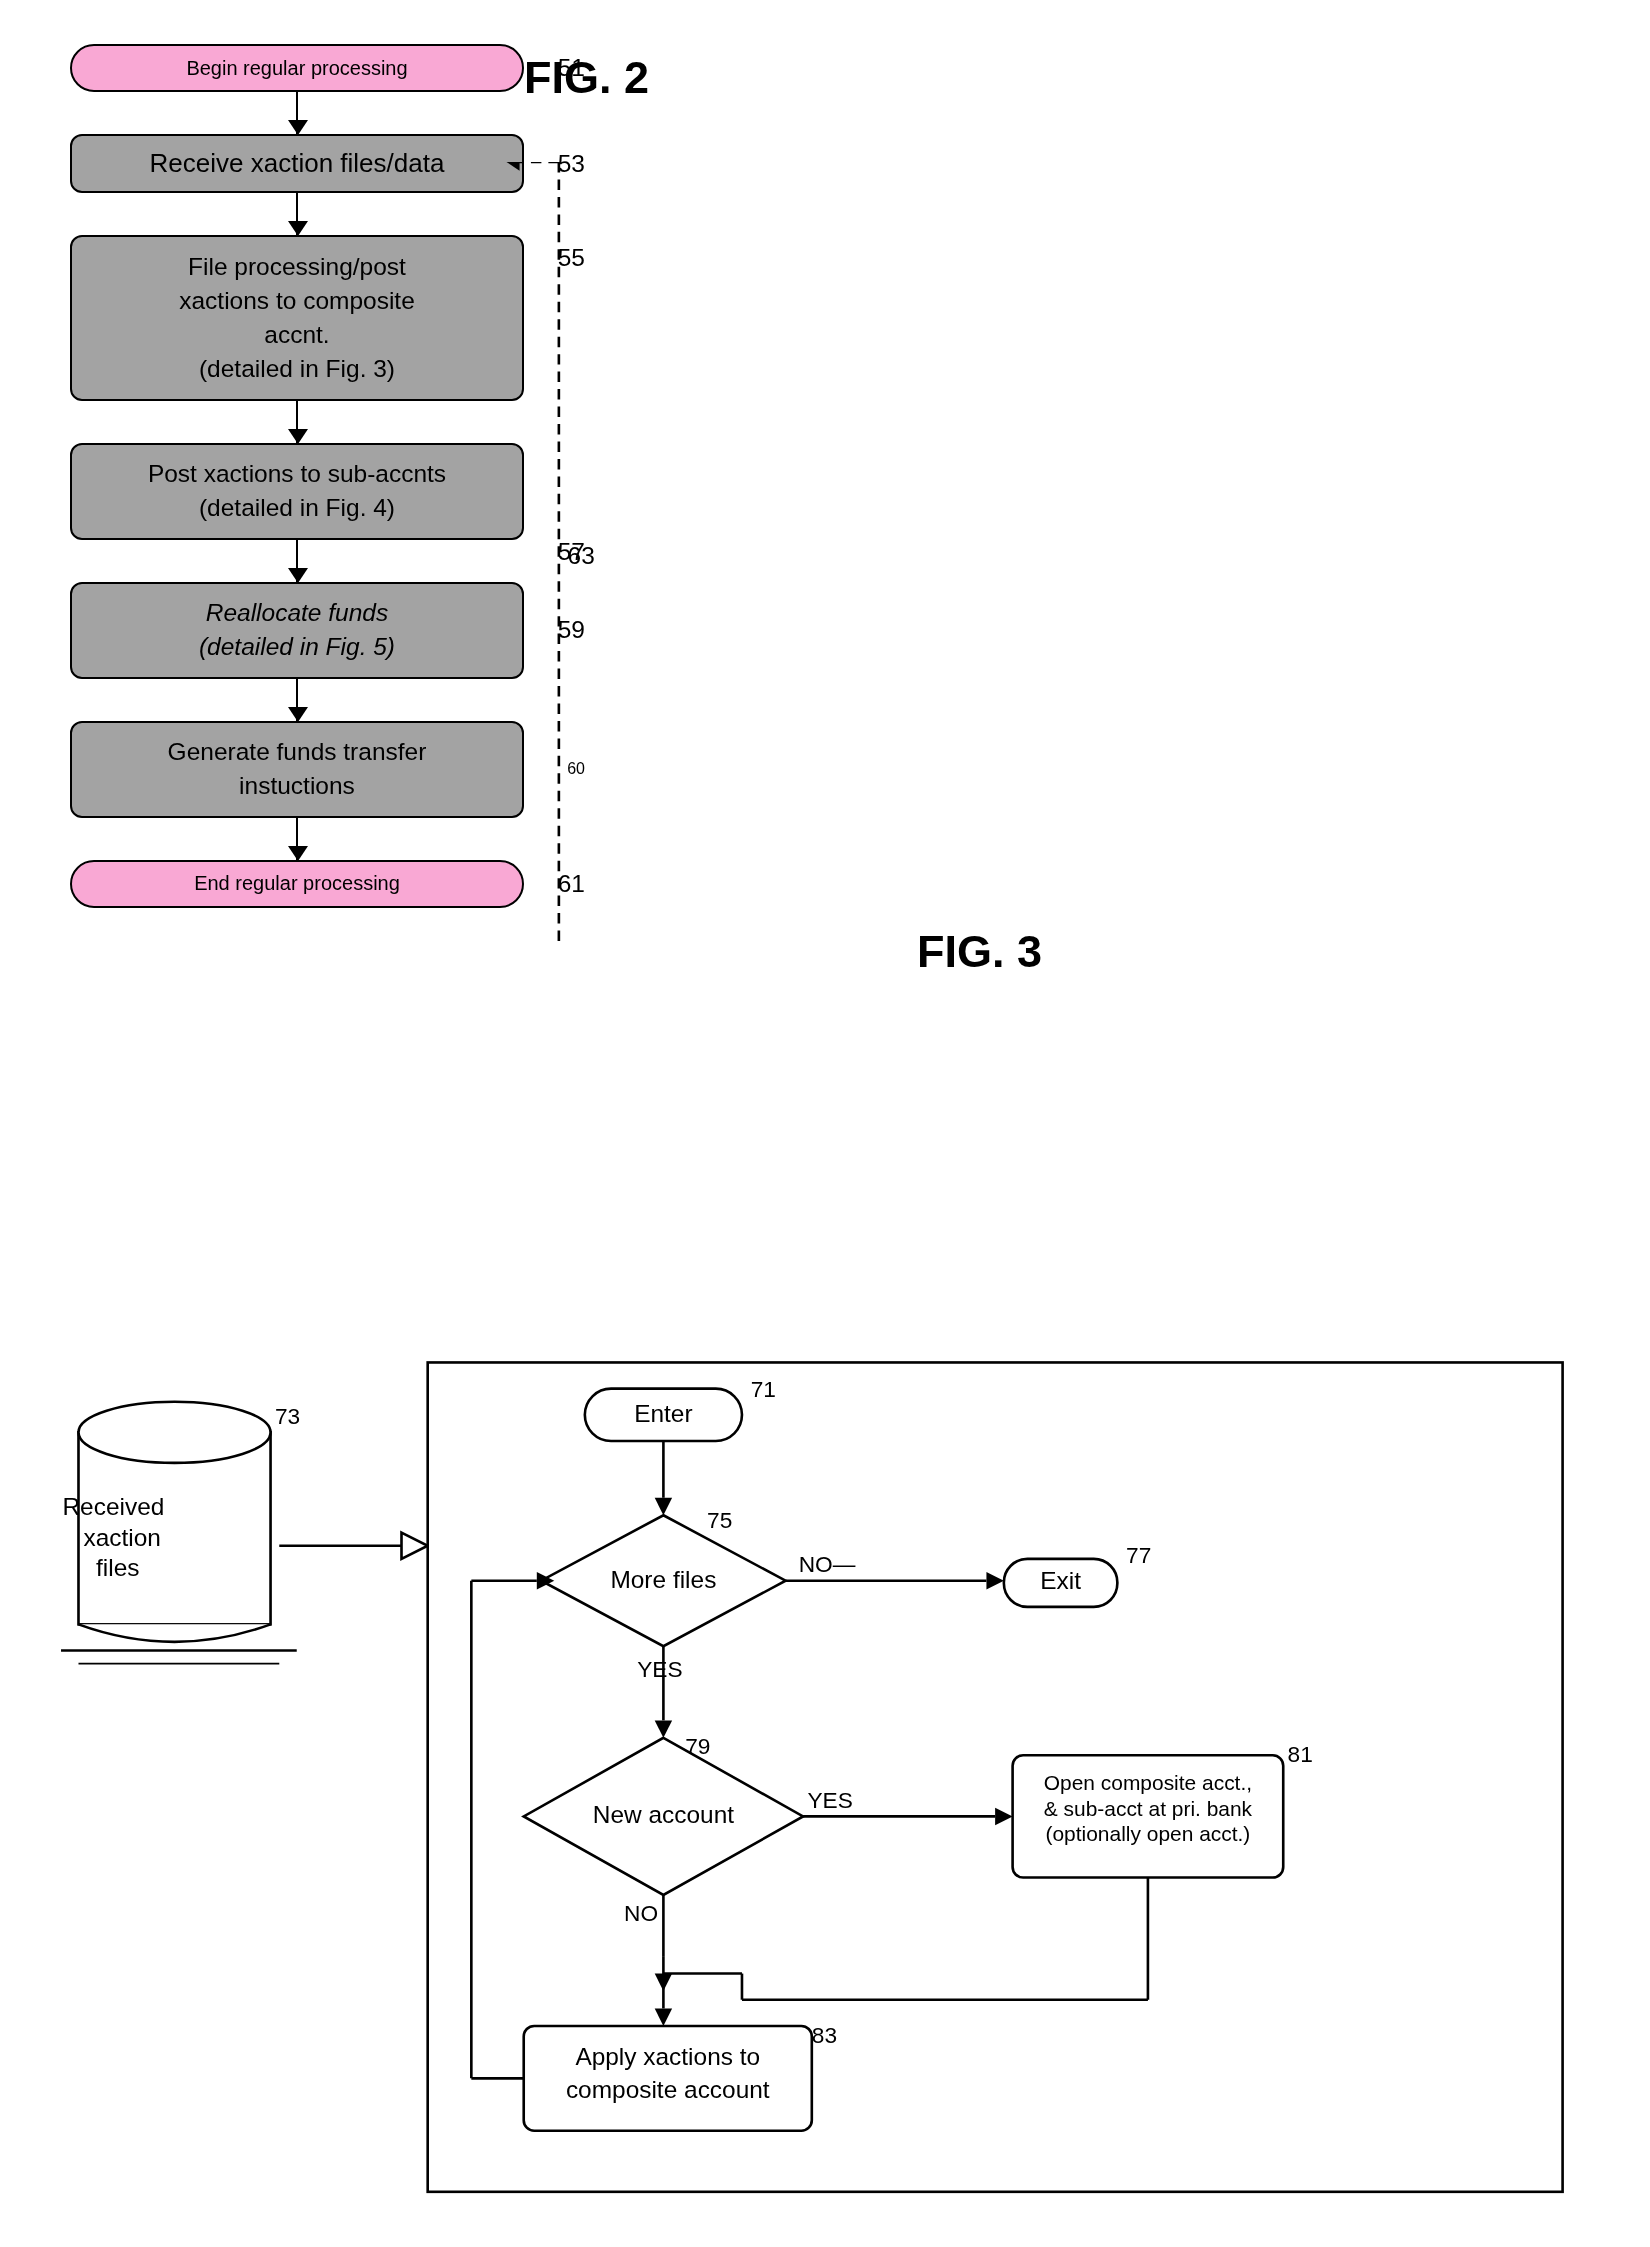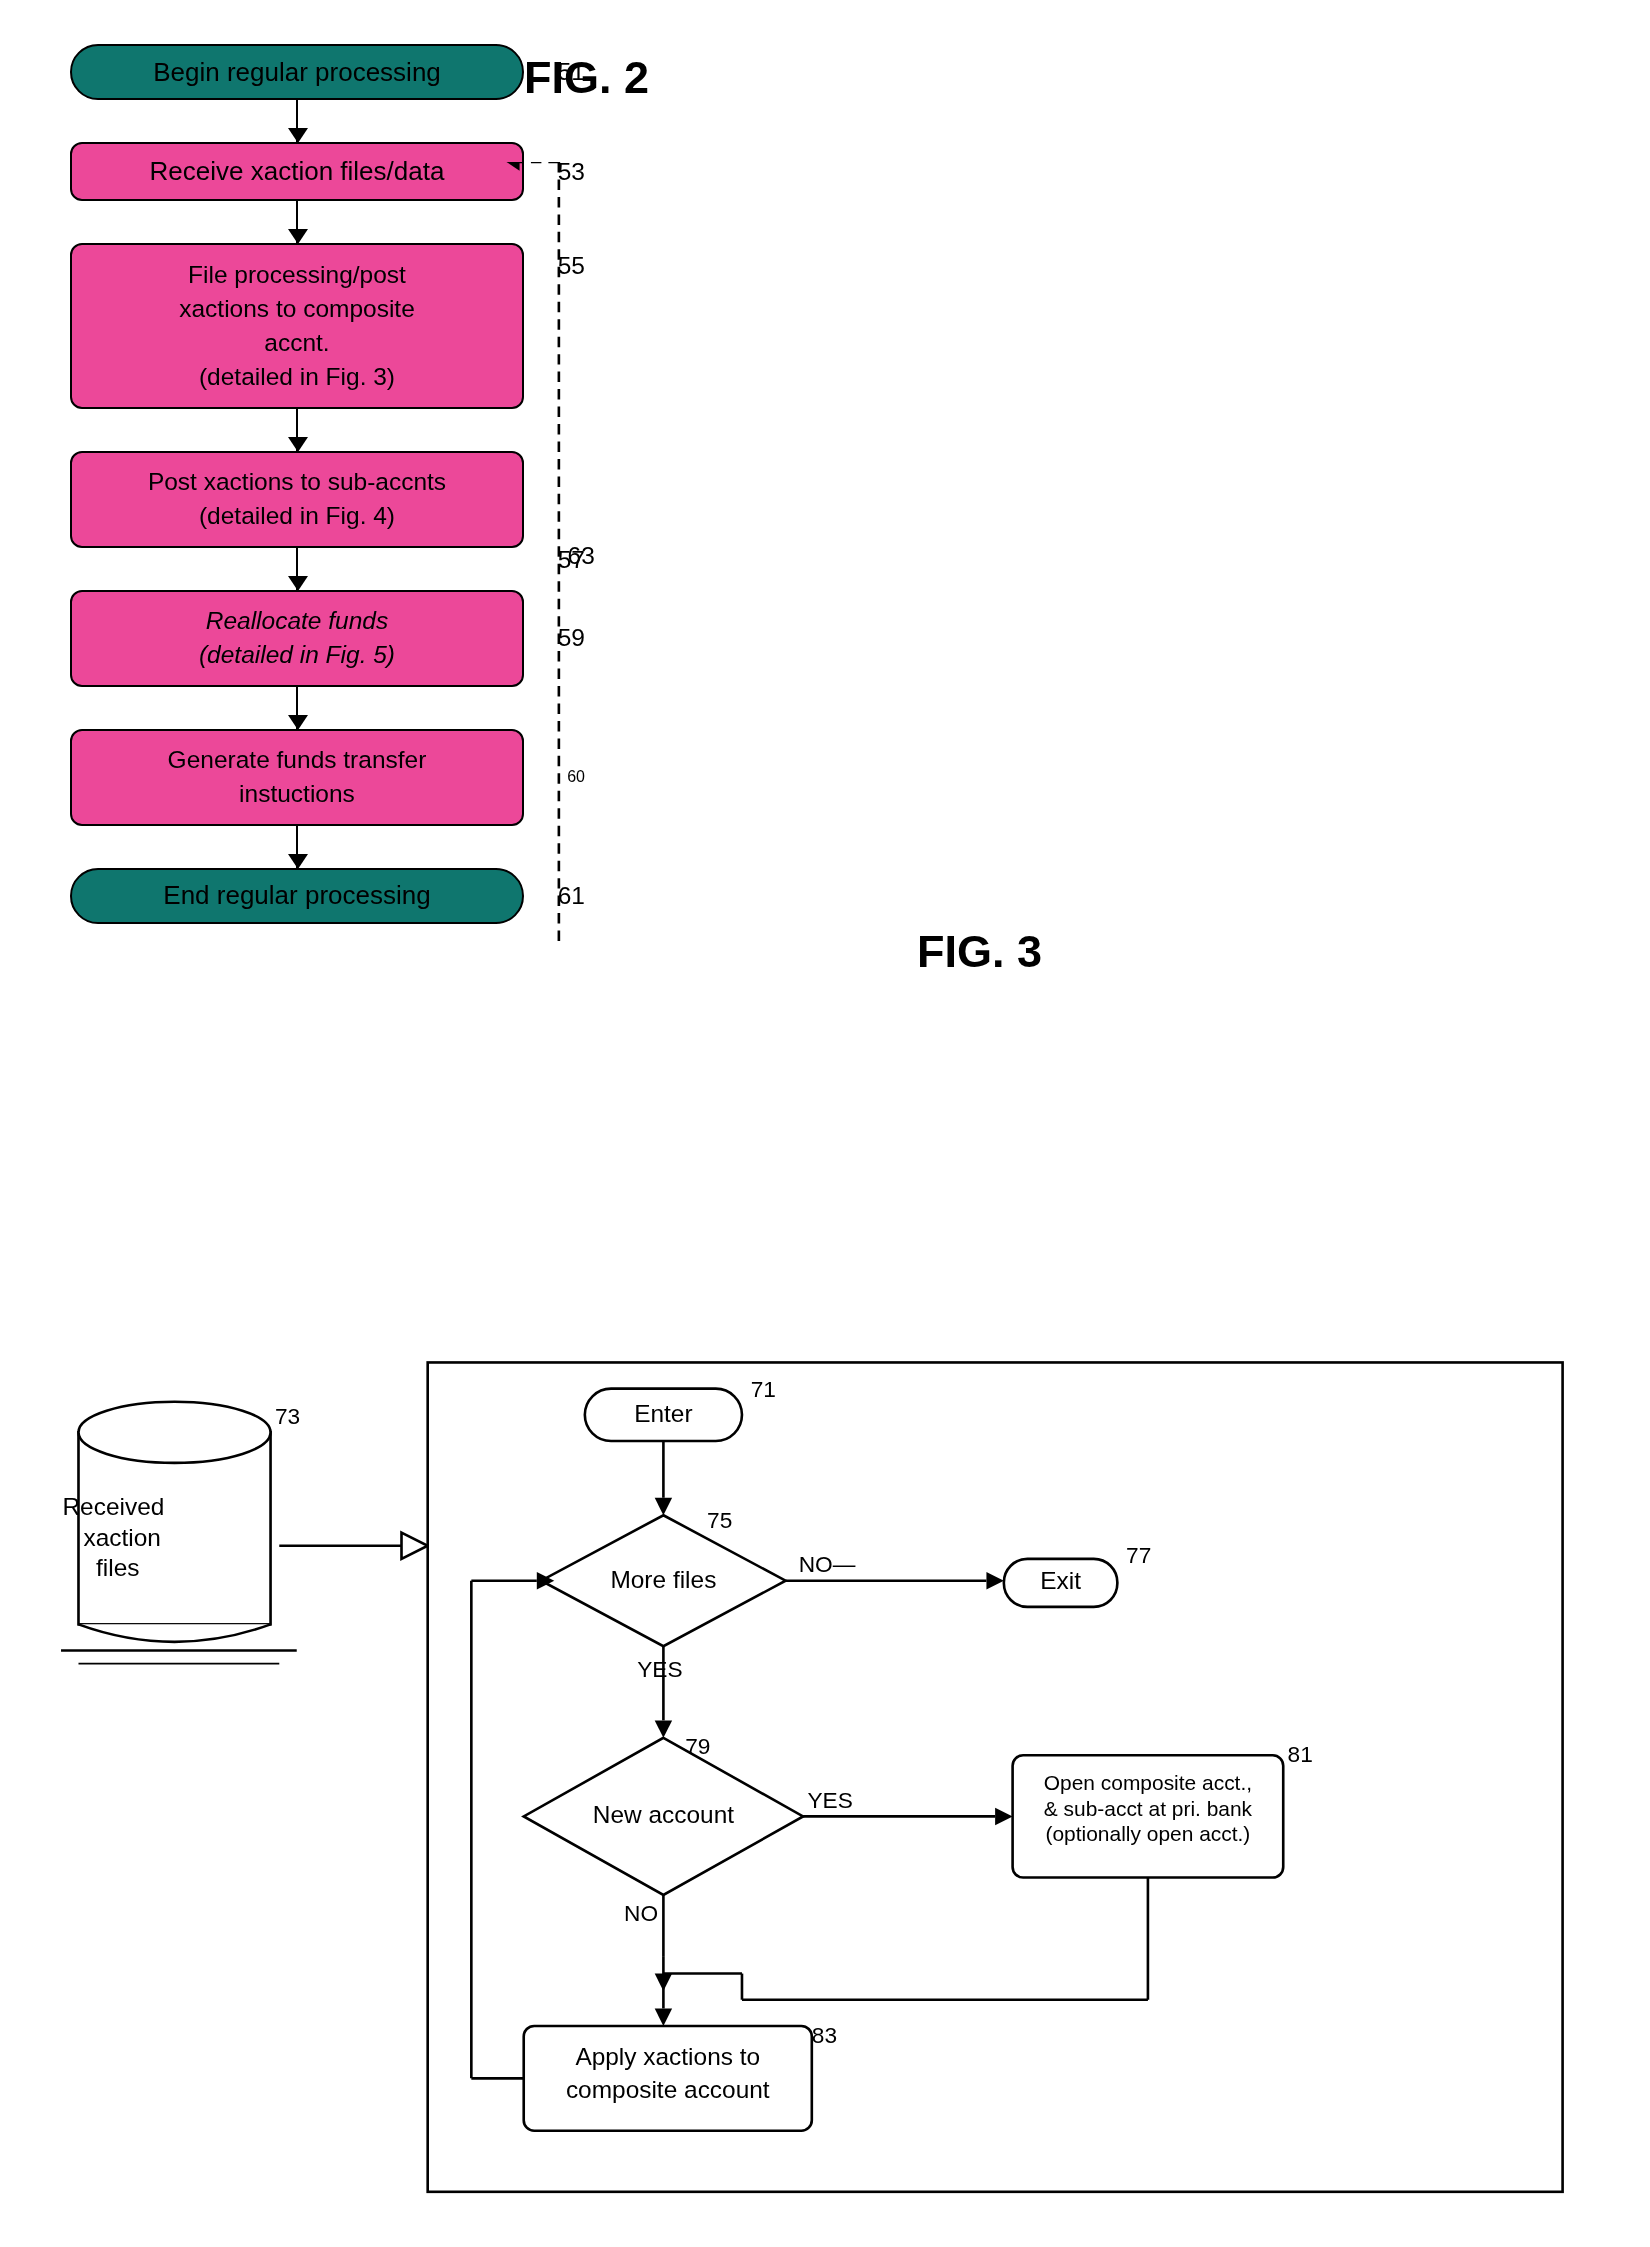--- a/index.html
+++ b/index.html
@@ -28,35 +28,35 @@
     }
 
     
     .flow-box {
       border: 2.6px solid #000;
       border-radius: 12px;
       padding: 12.2px 21px;
       text-align: center;
       font-size: 26px;
       font-family: Arial, sans-serif;
-      background: #ec4899;
+      background: #a3a3a3;
       position: relative;
       display: inline-block;
       width: 100%;
     }
 
     
     .flow-oval {
       border: 2.6px solid #000;
       border-radius: 44px;
       padding: 10.5px 24.5px;
       text-align: center;
-      font-size: 26px;
-      font-family: Arial, sans-serif;
-      background: #0f766e;
+      font-size: 20px;
+      font-family: Arial, sans-serif;
+      background: #f9a8d4;
       display: inline-block;
       width: 100%;
     }
 
     
     .step {
       position: relative;
       margin-bottom: 0;
     }
 

